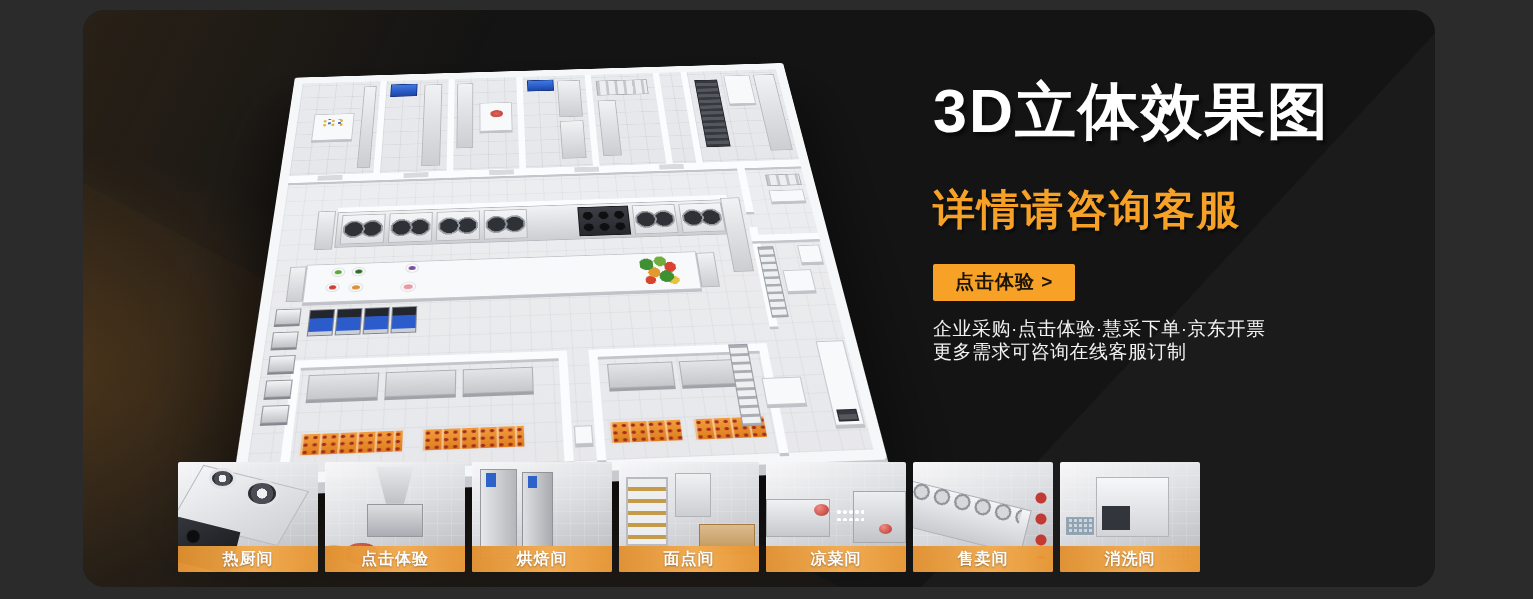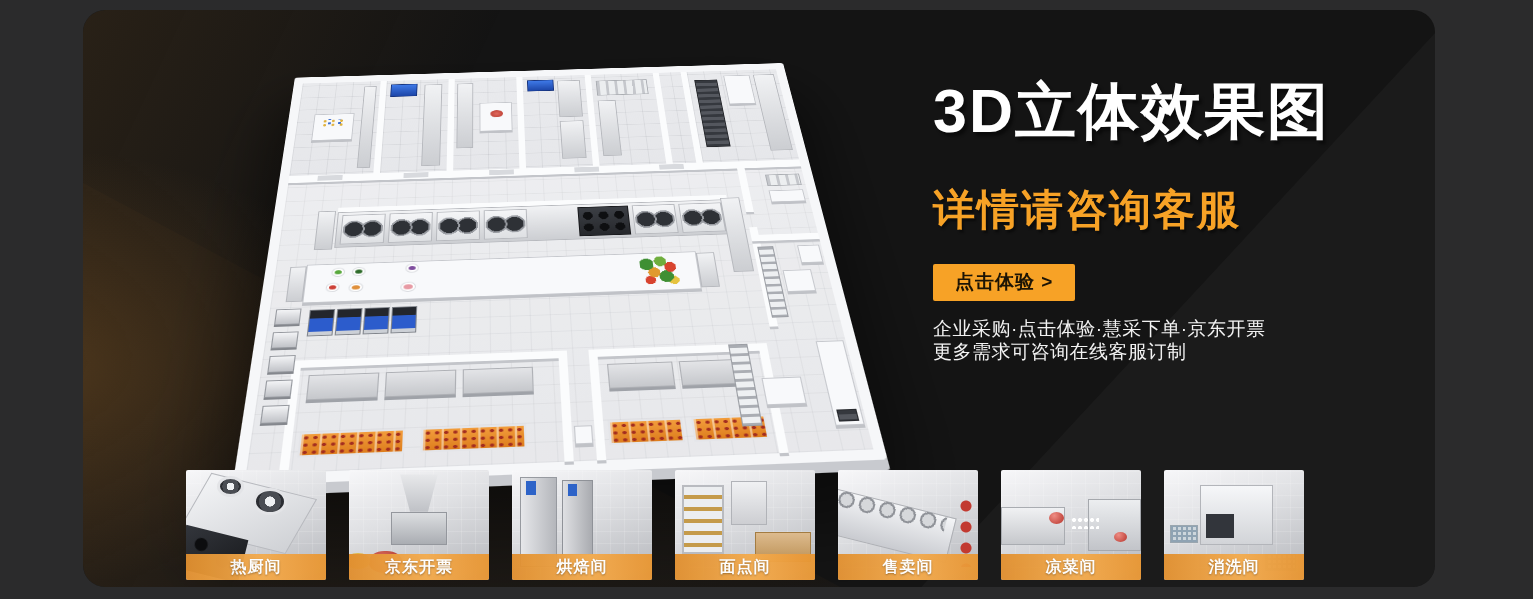--- a/index.html
+++ b/index.html
@@ -84,21 +84,21 @@
   .hsub{margin-top:40px;font-size:42px;font-weight:800;letter-spacing:2px;color:#f7a226;
       text-shadow:2px 3px 2px rgba(0,0,0,.4);}
   .cta{margin-top:26px;display:inline-block;background:#f7a226;color:#1c1405;border:0;
       font-family:inherit;font-size:19px;font-weight:700;letter-spacing:1px;
       padding:5px 22px 6px;border-radius:2px;cursor:pointer;}
   .notes{margin-top:16px;font-size:19px;line-height:23px;color:#f2f2f2;letter-spacing:.5px;}
 
   
   .thumbs{position:absolute;left:95px;top:452px;width:1180px;display:flex;gap:7px;}
   .thumb{position:relative;width:140px;height:110px;border-radius:2px;overflow:hidden;
-      cursor:pointer;flex:0 0 auto;margin:8px;}
+      cursor:pointer;flex:0 0 auto;margin:0;}
   .ti{position:absolute;inset:0;
       background:
         repeating-linear-gradient(90deg, rgba(255,255,255,.14) 0 1px, transparent 1px 14px),
         repeating-linear-gradient(0deg, rgba(255,255,255,.14) 0 1px, transparent 1px 12px),
         linear-gradient(160deg,#f7f7f9 0%,#dfe0e3 42%,#b4b6bb 100%);}
   .ti i{display:block;position:absolute;}
   .tlabel{position:absolute;left:0;right:0;bottom:0;height:26px;line-height:26px;
       text-align:center;color:#fff;font-size:16px;font-weight:700;letter-spacing:1px;
       background:linear-gradient(90deg,#e08f2f,#f3ab4e 55%,#e89634);opacity:.96;
       text-shadow:0 1px 2px rgba(0,0,0,.35);}
@@ -298,56 +298,56 @@
         </div>
         <figcaption class="tlabel">热厨间</figcaption>
       </figure>
       <figure class="thumb">
         <div class="ti t3">
           <i class="s1"></i>
           <i class="s2"></i>
           <i class="s3"></i>
           <i class="s4"></i>
         </div>
-        <figcaption class="tlabel">京东开票</figcaption>
+        <figcaption class="tlabel">点击体验</figcaption>
       </figure>
       <figure class="thumb">
         <div class="ti t5">
           <i class="s1"></i>
           <i class="s2"></i>
           <i class="s3"></i>
           <i class="s4"></i>
         </div>
         <figcaption class="tlabel">烘焙间</figcaption>
       </figure>
       <figure class="thumb">
         <div class="ti t4">
           <i class="s1"></i>
           <i class="s2"></i>
           <i class="s3"></i>
         </div>
         <figcaption class="tlabel">面点间</figcaption>
       </figure>
       <figure class="thumb">
+        <div class="ti t7">
+          <i class="s1"></i>
+          <i class="s2"></i>
+          <i class="s3"></i>
+          <i class="s4"></i>
+          <i class="s5"></i>
+        </div>
+        <figcaption class="tlabel">凉菜间</figcaption>
+      </figure>
+      <figure class="thumb">
         <div class="ti t6">
           <i class="s1"></i>
           <i class="s2"></i>
           <i class="s3"></i>
         </div>
         <figcaption class="tlabel">售卖间</figcaption>
-      </figure>
-      <figure class="thumb">
-        <div class="ti t7">
-          <i class="s1"></i>
-          <i class="s2"></i>
-          <i class="s3"></i>
-          <i class="s4"></i>
-          <i class="s5"></i>
-        </div>
-        <figcaption class="tlabel">凉菜间</figcaption>
       </figure>
       <figure class="thumb">
         <div class="ti t8">
           <i class="s1"></i>
           <i class="s2"></i>
           <i class="s3"></i>
           <i class="s4"></i>
         </div>
         <figcaption class="tlabel">消洗间</figcaption>
       </figure>

